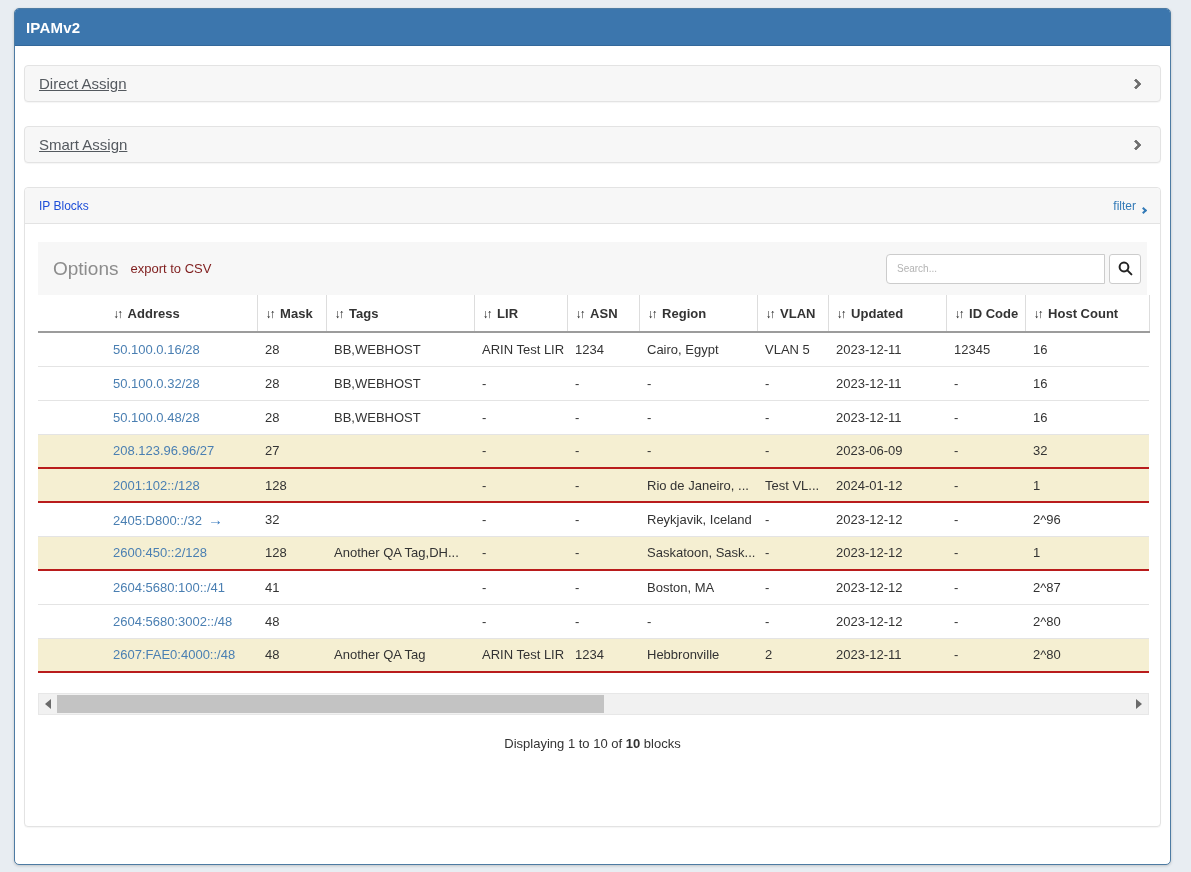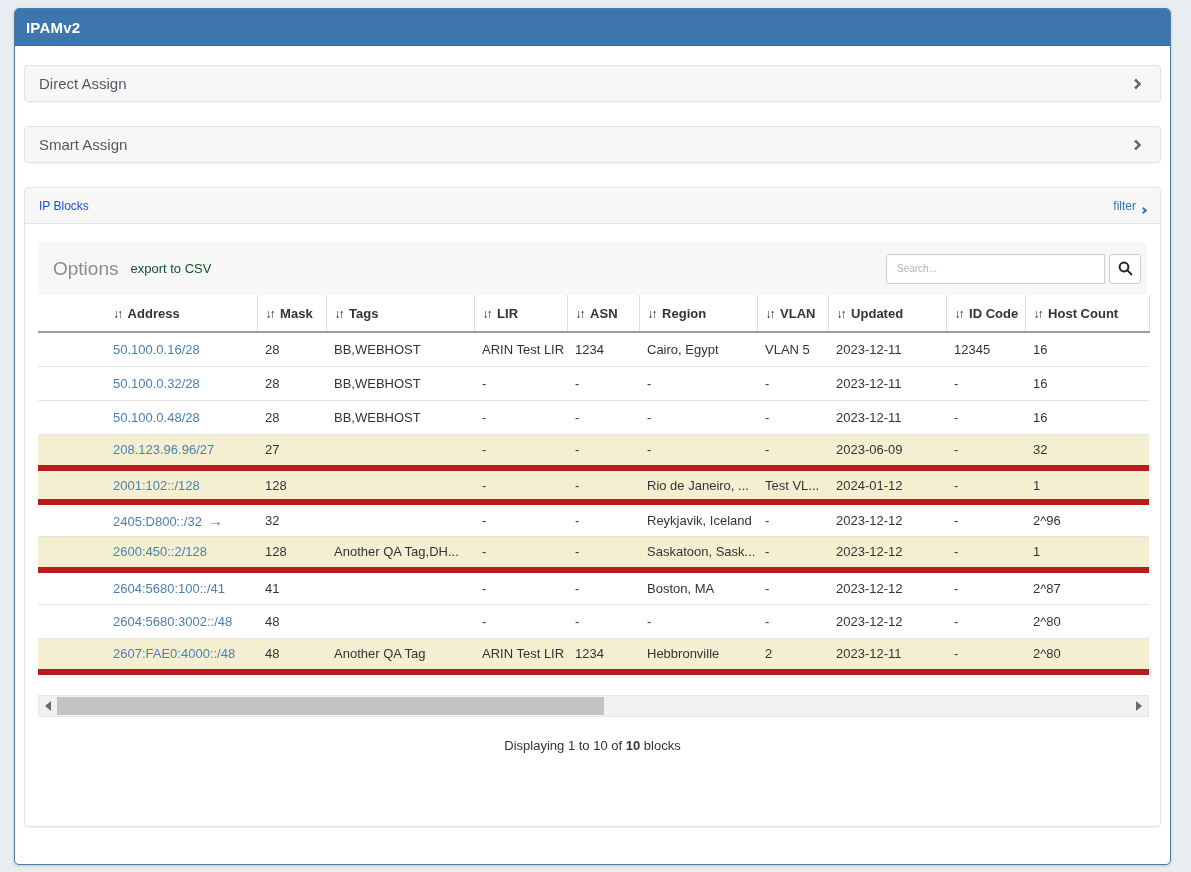--- a/index.html
+++ b/index.html
@@ -13,58 +13,58 @@
   .app-header { background:#3c76ad; height:37px; display:flex; align-items:center;
     padding:0 11px; border-bottom:1px solid #34689a; }
   .app-title { color:#fff; font-size:15px; font-weight:bold; letter-spacing:.2px; }
 
   .page-body { padding:19px 9px; }
 
   .accordion-panel { height:37px; background:#f7f7f7; border:1px solid #e3e3e3;
     border-radius:4px; display:flex; align-items:center; justify-content:space-between;
     padding:0 20px 0 14px; margin-bottom:24px; box-shadow:0 1px 1px rgba(0,0,0,.04);
     cursor:pointer; }
-  .accordion-label { color:#54595f; font-size:15px; }
+  .accordion-label { color:#54595f; font-size:15px;text-decoration:underline; }
   .chev { width:8px; height:8px; border-top:3px solid #6e6e6e; border-right:3px solid #6e6e6e;
     transform:rotate(45deg); border-radius:1px; }
 
   .ipblocks-panel { border:1px solid #e3e3e3; border-radius:4px; background:#fff;
     height:640px; overflow:hidden; box-shadow:0 1px 1px rgba(0,0,0,.04); }
   .ipblocks-header { background:#f7f7f7; height:36px; display:flex; align-items:center;
     justify-content:space-between; padding:0 14px; border-bottom:1px solid #e3e3e3;
     border-radius:4px 4px 0 0; }
   .ipblocks-title { color:#1d4ed8; font-size:12px; }
   .filter-link { color:#337ab7; font-size:12px; display:flex; align-items:flex-end;
     gap:5px; cursor:pointer; }
   .chev-sm { width:5px; height:5px; border-top:2px solid #337ab7; border-right:2px solid #337ab7;
     transform:rotate(45deg); }
 
   .ipblocks-body { padding:18px 13px 0 13px; }
 
   .options-bar { background:#f7f7f7; height:53px; display:flex; align-items:center;
     padding:0 6px 0 15px; }
   .options-title { font-size:19px; color:#8c8c8c; margin-right:12px; }
-  .export-link { font-size:13px; color:#14532d; cursor:pointer; }
+  .export-link { font-size:13px; color:#7f1d1d; cursor:pointer; }
   .search-group { margin-left:auto; display:flex; align-items:center; }
   .search-input { width:219px; height:30px; border:1px solid #ccc; border-radius:4px 0 0 4px;
     padding:0 10px; font-size:10px; color:#555; outline:none; background:#fff; }
   .search-input::placeholder { color:#b3b3b3; }
   .search-btn { width:32px; height:30px; border:1px solid #ccc; margin-left:4px;
     background:#fff; border-radius:3px; display:flex; align-items:center;
     justify-content:center; cursor:pointer; }
 
   table.blocks { width:1111px; table-layout:fixed; border-collapse:collapse; }
   table.blocks th { height:37px; text-align:left; font-size:13px; font-weight:bold;
     color:#333; padding:0 0 0 8px; border-bottom:2px solid #9c9c9c;
     white-space:nowrap; overflow:hidden; }
   table.blocks th + th + th { border-left:1px solid #ddd; }
   table.blocks th:last-child { border-right:1px solid #ddd; }
   table.blocks td { height:34px; font-size:13px; color:#333; padding:0 6px 0 8px;
     border-bottom:1px solid #e4e4e4; white-space:nowrap; overflow:hidden; }
-  table.blocks tr.hl td { background:#f5efd2; border-bottom:6px solid #b91c1c; }
+  table.blocks tr.hl td { background:#f5efd2; border-bottom:2px solid #b91c1c; }
   table.blocks a { color:#4a7fb2; text-decoration:none; }
   .sort-icon { font-size:12px; letter-spacing:-2px; margin-right:3px; color:#222; }
   .fwd-arrow { color:#3a7bbf; font-weight:bold; font-size:15px; margin-left:6px; }
 
   .hscrollbar { width:1111px; height:22px; margin-top:20px; background:#f1f1f1;
     border:1px solid #e7e7e7; display:flex; align-items:stretch; }
   .scroll-arrow { width:18px; display:flex; align-items:center; justify-content:center;
     cursor:pointer; }
   .tri-left { width:0; height:0; border-top:5px solid transparent;
     border-bottom:5px solid transparent; border-right:6px solid #6b6b6b; }

